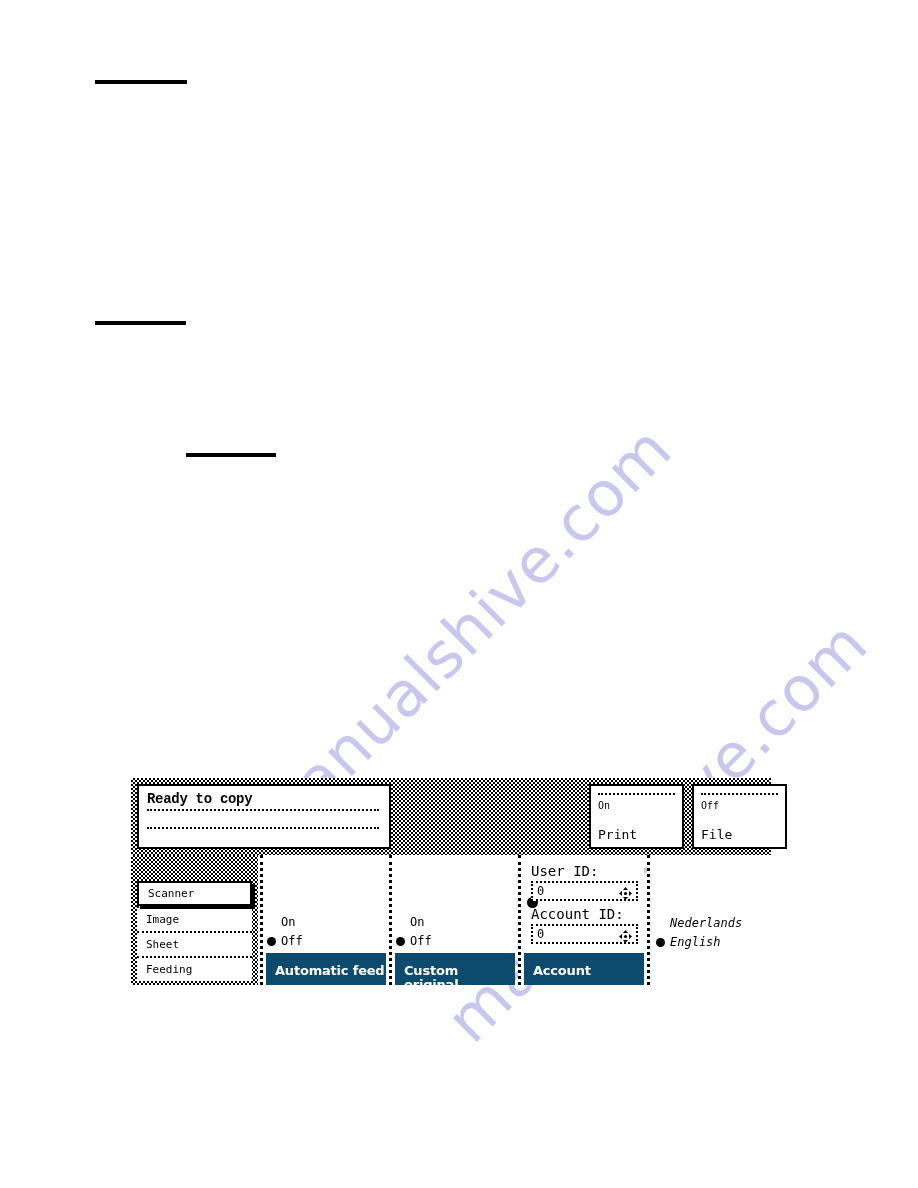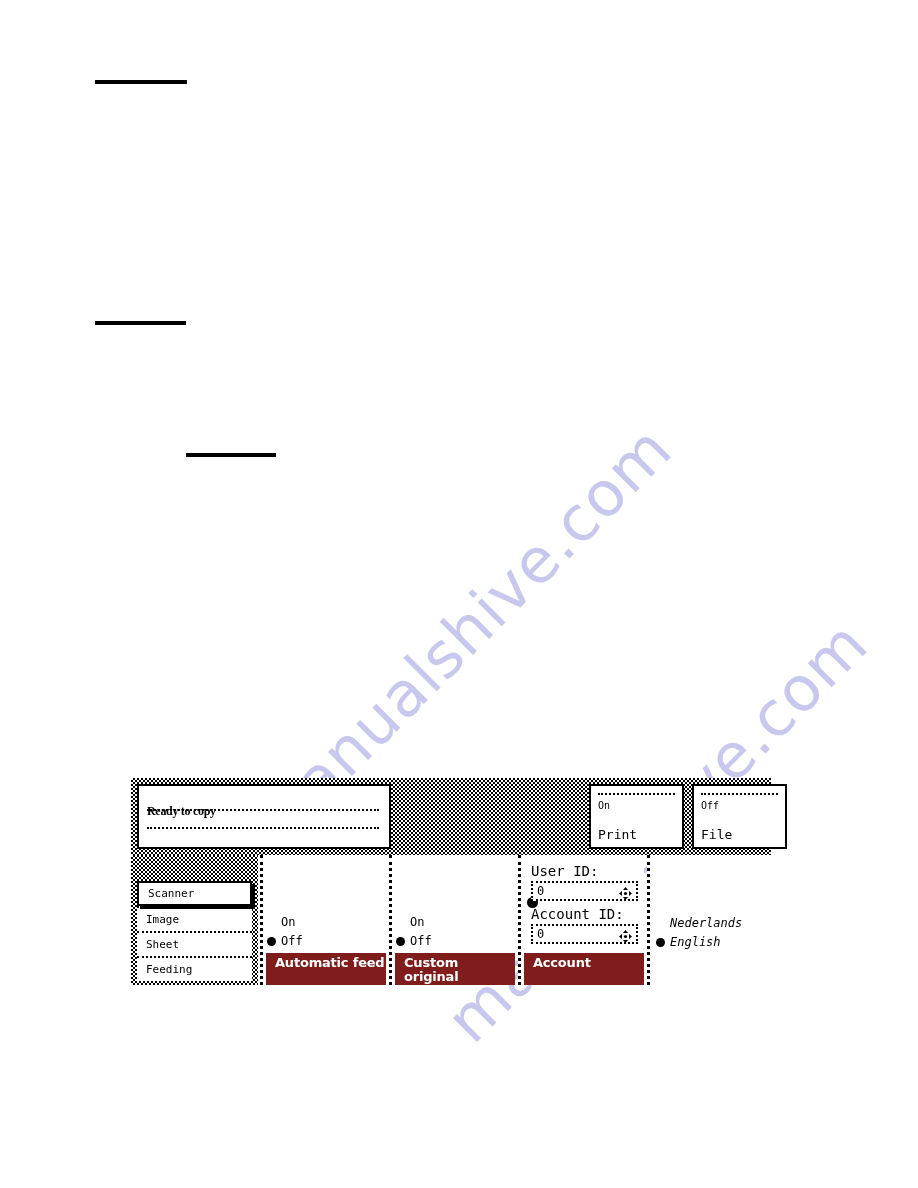--- a/index.html
+++ b/index.html
@@ -107,23 +107,23 @@
     white-space: nowrap;
   }
 
   
   #status-tile {
     left: 6px; top: 6px;
     width: 254px; height: 65px;
   }
   #status-title {
     position: absolute;
-    left: 8px; top: 18px;
-    font-family: Liberation Serif, serif;
-    font-size: 12px;
+    left: 8px; top: 5px;
+    font-family: Liberation Mono, monospace;
+    font-size: 14px;
     font-weight: bold;
     letter-spacing: -0.3px;
     color: #000000;
     white-space: nowrap;
   }
   .status-dotline {
     position: absolute;
     left: 8px;
     right: 10px;
     height: 0;
@@ -279,27 +279,27 @@
     bottom: 33px;
   }
 
   
   .action-button {
     position: absolute;
     left: 3px;
     right: 0;
     bottom: 0;
     height: 32px;
-    background: #7f1d1d;
+    background: #0c4a6e;
     color: #ffffff;
     font-family: "DejaVu Sans", sans-serif;
     font-size: 13px;
     font-weight: bold;
     letter-spacing: -0.2px;
-    padding: 3px 0 0 9px;
+    padding: 11px 0 0 9px;
     box-sizing: border-box;
     line-height: 14px;
     white-space: pre-line;
   }
   #btn-language { height: 39px; }
 </style>
 </head>
 <body>
 
 <div class="rule" id="rule-1"></div>

